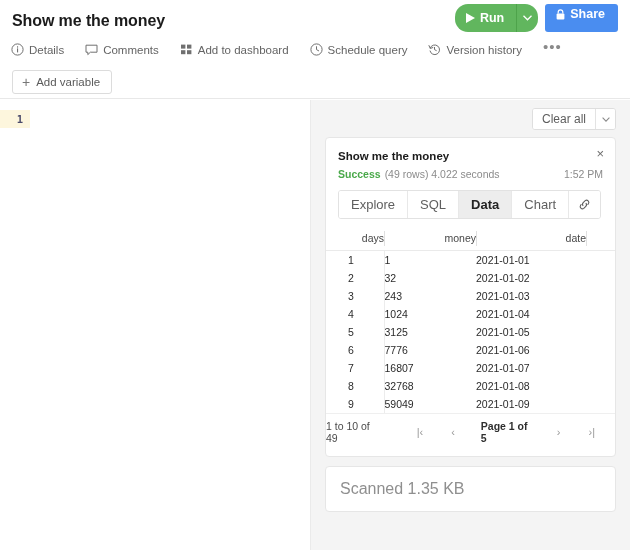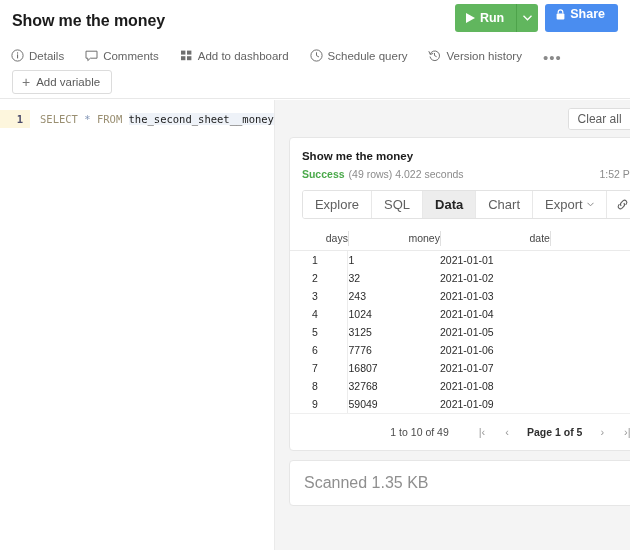--- a/index.html
+++ b/index.html
@@ -16,41 +16,41 @@
   .header {
     position: relative;
     height: 99px;
     background: #ffffff;
     border-bottom: 1px solid #e8e8e8;
   }
   .title-row { display: flex; align-items: center; padding: 8px 12px 0 12px; height: 34px; }
   .page-title { font-size: 16px; font-weight: bold; color: #1b1b1b; letter-spacing: -0.1px; }
   .header-actions { position: absolute; right: 12px; top: 4px; display: flex; align-items: stretch; gap: 7px; }
 
-  .run-group { display: flex; border-radius: 3px; overflow: hidden; height: 28px; justify-content: center; }
+  .run-group { display: flex; border-radius: 13px; overflow: hidden; height: 28px; justify-content: center; }
   .btn-run {
     background: #61b65e; color: #fff; border: none;
     display: flex; align-items: center; gap: 5px;
     padding: 0 12px 0 11px; font-size: 12.5px; font-weight: bold;
     font-family: "Liberation Sans", sans-serif; cursor: pointer;
   }
   .btn-run-caret {
     background: #61b65e; color: #fff; border: none;
     border-left: 1px solid #4ea34b; width: 22px;
     display: flex; align-items: center; justify-content: center;
     cursor: pointer;
   }
   .btn-share {
     background: #4a8df0; color: #fff; border: none; border-radius: 3px;
     display: flex; align-items: center; gap: 5px;
     padding: 0 13px 8px 11px; font-size: 12.5px; font-weight: bold; height: 28px;
     font-family: "Liberation Sans", sans-serif; cursor: pointer;
   }
 
-  .toolbar { display: flex; align-items: flex-end; gap: 0; padding: 9px 29px 0 11px; height: 28px; }
+  .toolbar { display: flex; align-items: flex-start; gap: 0; padding: 9px 29px 0 11px; height: 28px; }
   .tb-item {
     display: flex; align-items: center; gap: 5px;
     font-size: 11.5px; color: #646464; cursor: pointer;
     margin-right: 21px; white-space: nowrap;
   }
   .tb-dots { color: #8a8a8a; font-size: 15px; letter-spacing: 1px; cursor: pointer; line-height: 8px; }
 
   .varbar { padding: 8px 12px 0 12px; }
   .btn-addvar {
     display: inline-flex; align-items: center; gap: 6px;
@@ -114,21 +114,21 @@
   }
   thead th .sep { position: absolute; left: 0; top: 4px; bottom: 4px; width: 1px; background: #e0e0e0; }
   tbody td { font-size: 10.5px; color: #2b2b2b; padding: 3px 0; }
   tbody tr td:first-child, thead th:first-child { padding-left: 22px; }
   .col-days { width: 58px; }
   .col-money { width: 92px; }
   .col-date { width: 110px; }
   .col-pad { width: auto; }
   .row-rail { border-left: 1px solid #ececec; }
 
-  .pager { display: flex; align-items: center; justify-content: flex-end; gap: 8px; padding: 12px 14px 12px 0; font-size: 10.5px; color: #4b4b4b; border-top: 1px solid #efefef; }
+  .pager { display: flex; align-items: center; justify-content: flex-end; gap: 16px; padding: 6px 14px 12px 0; font-size: 10.5px; color: #4b4b4b; border-top: 1px solid #efefef; }
   .pager .count { margin-right: 16px; }
   .pg-btn { padding: 0 6px; color: #9a9a9a; cursor: pointer; font-size: 11px; }
   .pg-label { font-weight: bold; color: #2f2f2f; padding: 0 4px; }
 
   .scanned-card {
     margin: 9px 14px 0 14px; background: #fff; border: 1px solid #e6e6e6;
     border-radius: 4px; padding: 13px 14px; font-size: 16px; color: #8f8f8f;
   }
   svg { display: block; }
 </style>
@@ -236,21 +236,20 @@
         <span>Add variable</span>
       </button>
     </div>
   </div>
 
   <div class="body">
 
     <div class="editor">
       <div class="code-line">
         <div class="gutter">1</div>
-        <div class="code"><span class="kw">SELECT</span> <span class="star">*</span> <span class="kw">FROM</span> <span class="tbl">the_second_sheet__money</span></div>
       </div>
     </div>
 
     <div class="results">
 
       <div class="clear-row">
         <div class="clear-group">
           <button class="clear-btn">Clear all</button>
           <div class="clear-caret">
             <span>
@@ -280,28 +279,20 @@
           </div>
           <div class="tab">
             <span>SQL</span>
           </div>
           <div class="tab active">
             <span>Data</span>
           </div>
           <div class="tab">
             <span>Chart</span>
           </div>
-          <div class="tab">
-            <span>Export</span>
-            <span>
-              <svg width="7" height="5" viewBox="0 0 7 5">
-                  <path d="M0.5 0.8 L3.5 3.8 L6.5 0.8" stroke="#8a8a8a" stroke-width="1" fill="none"></path>
-                </svg>
-            </span>
-          </div>
           <div class="tab icon-tab">
             <span>
               <svg width="13" height="13" viewBox="0 0 13 13">
                 <path d="M5.2 7.8 a2.3 2.3 0 0 1 0 -3.2 l2 -2 a2.3 2.3 0 0 1 3.2 3.2 l-0.9 0.9" stroke="#5f5f5f" stroke-width="1.1" fill="none"></path>
                 <path d="M7.8 5.2 a2.3 2.3 0 0 1 0 3.2 l-2 2 a2.3 2.3 0 0 1 -3.2 -3.2 l0.9 -0.9" stroke="#5f5f5f" stroke-width="1.1" fill="none"></path>
               </svg>
             </span>
           </div>
         </div>
 

